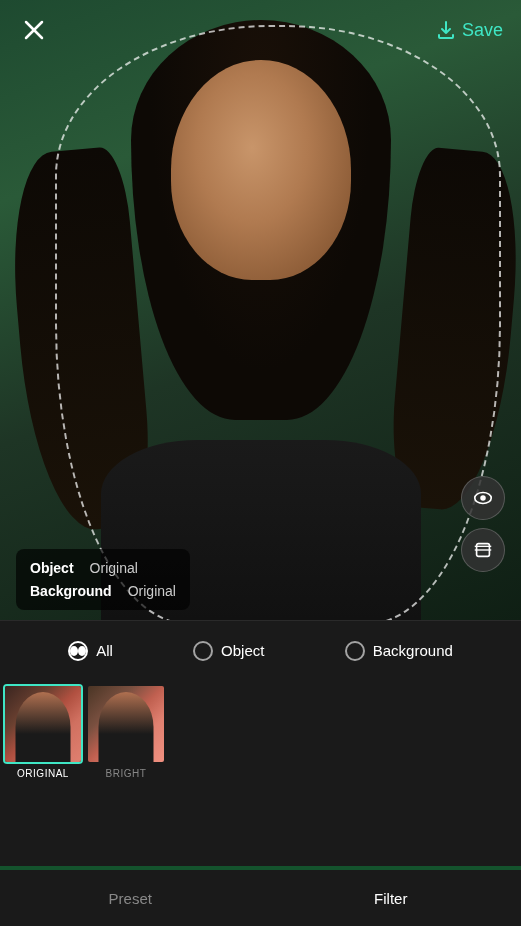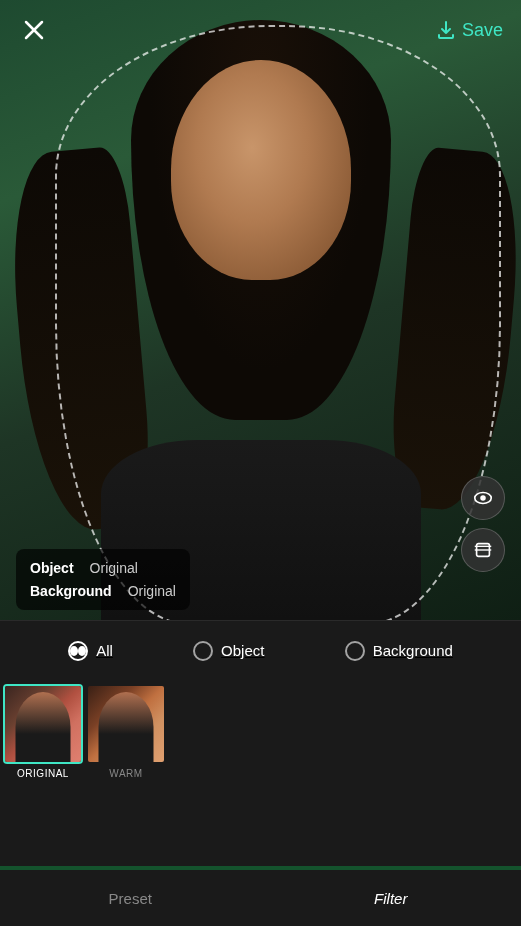--- a/index.html
+++ b/index.html
@@ -181,21 +181,20 @@
     .filter-selector {
       position: absolute;
       top: 620px; left: 0; right: 0;
       height: 60px;
       background: #1a1a1a;
       display: flex;
       align-items: center;
       justify-content: space-around;
       padding: 0 28px;
       border-top: 1px solid #2a2a2a;
-      text-decoration: underline;
     }
     .filter-radio {
       display: flex; align-items: center; gap: 8px;
       color: white; font-size: 15px;
       cursor: pointer;
     }
     .radio-circle {
       width: 20px; height: 20px;
       border-radius: 50%;
       border: 2px solid rgba(255,255,255,0.6);
@@ -291,21 +290,20 @@
       flex: 1;
       display: flex;
       align-items: center;
       justify-content: center;
       color: #888;
       font-size: 15px;
       cursor: pointer;
     }
     .nav-item.active {
       color: white;
-      font-style: italic;
     }
   </style>
 </head>
 <body>
 
 <div class="header">
   <div class="close-btn">
     <svg width="22" height="22" viewBox="0 0 22 22" fill="none">
       <line x1="3" y1="3" x2="19" y2="19" stroke="white" stroke-width="2.5" stroke-linecap="round"></line>
       <line x1="19" y1="3" x2="3" y2="19" stroke="white" stroke-width="2.5" stroke-linecap="round"></line>
@@ -394,25 +392,25 @@
 <div class="thumbnail">
     <div class="thumb-img selected">
       <div class="thumb-img-inner" style="background:linear-gradient(135deg, #3a2520 0%, #6a4030 30%, #b05040 50%, #d07060 70%, #e08070 100%)">
         <div class="thumb-person"></div>
       </div>
     </div>
     <span class="thumb-label selected-label">Original</span>
   </div>
     <div class="thumbnail">
     <div class="thumb-img">
-      <div class="thumb-img-inner" style="background:linear-gradient(135deg, #3a2015 0%, #7a4025 30%, #c07040 50%, #d09060 70%, #e0a070 100%)">
+      <div class="thumb-img-inner" style="background:linear-gradient(135deg, #4a3525 0%, #7a5040 30%, #c06050 50%, #e08070 70%, #f09080 100%)">
         <div class="thumb-person"></div>
       </div>
     </div>
-    <span class="thumb-label">WARM</span>
+    <span class="thumb-label">BRIGHT</span>
   </div>
   </div>
 
 <div class="bottom-nav">
   <div class="nav-item">
     <span>Preset</span>
   </div>
   <div class="nav-item active">
     <span>Filter</span>
   </div>

